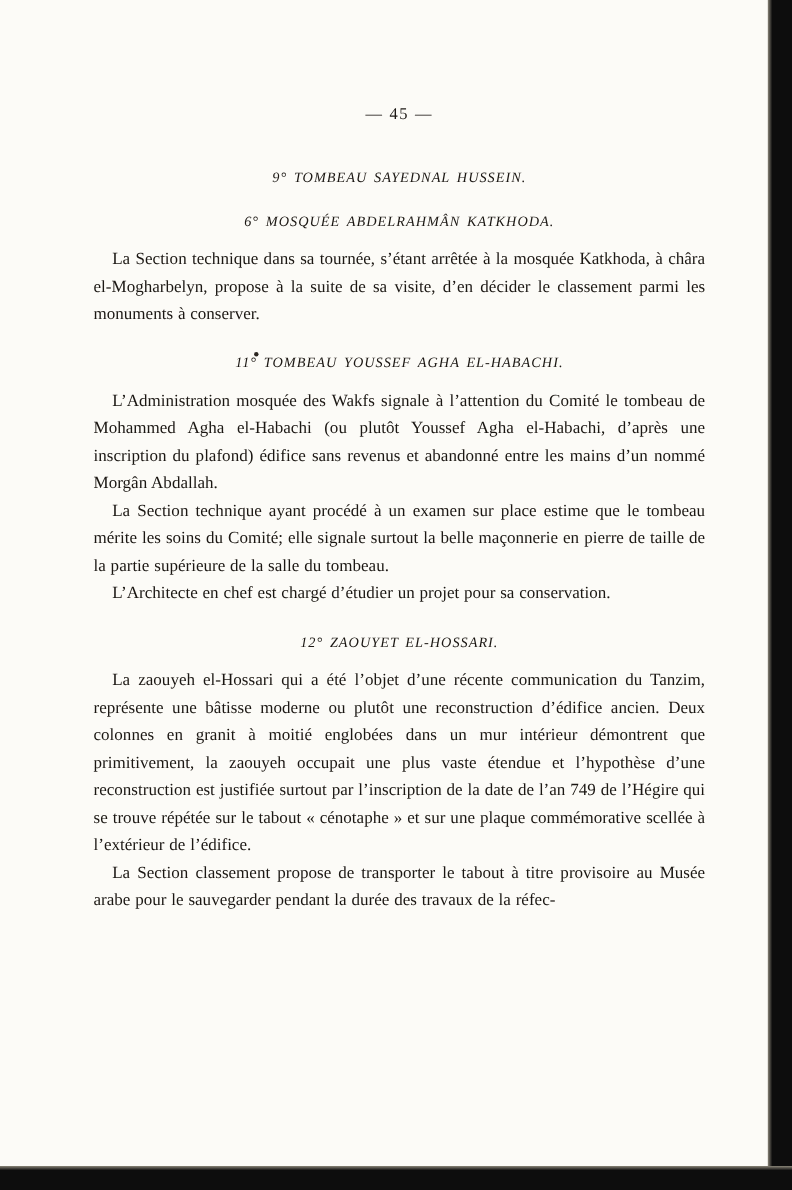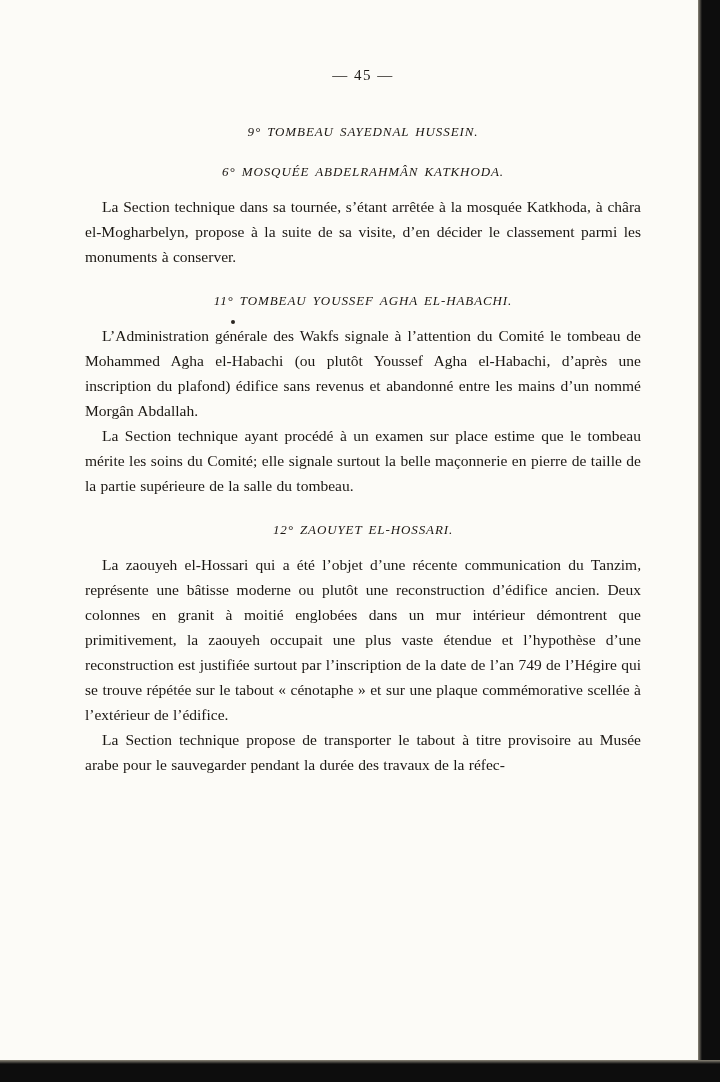--- a/index.html
+++ b/index.html
@@ -10,21 +10,21 @@
   html,body{margin:0;padding:0;}
   body{
     width:720px;height:1082px;
     background:var(--paper);
     position:relative;overflow:hidden;
     font-family:"Liberation Serif", serif;
     color:var(--ink);
   }
   .scan{position:absolute;inset:0;background:var(--paper);}
   .content{
-    position:absolute;left:85px;top:67px;width:556px;
+    position:absolute;left:85px;top:96px;width:556px;
   }
   .page-number{
     text-align:center;
     font-size:15px;
     letter-spacing:1.5px;
     margin:0 0 40px 0;
   }
   .section-heading{
     text-align:center;
     font-size:13px;
@@ -61,23 +61,24 @@
 <body>
 
 <div class="scan">
   <div class="content">
     <div class="page-number">— 45 —</div>
     <div>
         <div class="section-heading">9°  TOMBEAU SAYEDNAL HUSSEIN.</div>
         <div class="section-heading">6°  MOSQUÉE ABDELRAHMÂN KATKHODA.</div>
         <p class="para"><span>La Section technique dans sa tournée, s’étant arrêtée à la mosquée Katkhoda, à châra el-Mogharbelyn, propose à la suite de sa visite, d’en décider le classement parmi les monuments à conserver.</span></p>
         <div class="section-heading">11°  TOMBEAU YOUSSEF AGHA EL-HABACHI.</div>
-        <p class="para"><span>L’Administration générale des Wakfs signale à l’attention du Comité le tombeau de Mohammed Agha el-Habachi (ou plutôt Youssef Agha el-Habachi, d’après une inscription du plafond) édifice sans revenus et abandonné entre les mains d’un nommé Morgân Abdallah.</span></p>
+        <p class="para"><span>L’Administration mosquée des Wakfs signale à l’attention du Comité le tombeau de Mohammed Agha el-Habachi (ou plutôt Youssef Agha el-Habachi, d’après une inscription du plafond) édifice sans revenus et abandonné entre les mains d’un nommé Morgân Abdallah.</span></p>
         <p class="para"><span>La Section technique ayant procédé à un examen sur place estime que le tombeau mérite les soins du Comité; elle signale surtout la belle maçonnerie en pierre de taille de la partie supérieure de la salle du tombeau.</span></p>
+        <p class="para"><span>L’Architecte en chef est chargé d’étudier un projet pour sa conservation.</span></p>
         <div class="section-heading">12°  ZAOUYET EL-HOSSARI.</div>
         <p class="para"><span>La zaouyeh el-Hossari qui a été l’objet d’une récente communication du Tanzim, représente une bâtisse moderne ou plutôt une reconstruction d’édifice ancien. Deux colonnes en granit à moitié englobées dans un mur intérieur démontrent que primitivement, la zaouyeh occupait une plus vaste étendue et l’hypothèse d’une reconstruction est justifiée surtout par l’inscription de la date de l’an 749 de l’Hégire qui se trouve répétée sur le </span><span class="italic">tabout</span><span> « cénotaphe » et sur une plaque commémorative scellée à l’extérieur de l’édifice.</span></p>
-        <p class="para"><span>La Section technique propose de transporter le </span><span class="italic">tabout</span><span> à titre provisoire au Musée arabe pour le sauvegarder pendant la durée des travaux de la réfec-</span></p>
+        <p class="para"><span>La Section classement propose de transporter le </span><span class="italic">tabout</span><span> à titre provisoire au Musée arabe pour le sauvegarder pendant la durée des travaux de la réfec-</span></p>
       </div>
   </div>
   <div class="ink-speck"></div>
   <div class="scan-edge-right"></div>
   <div class="scan-edge-bottom"></div>
 </div>
 
 </body></html>

